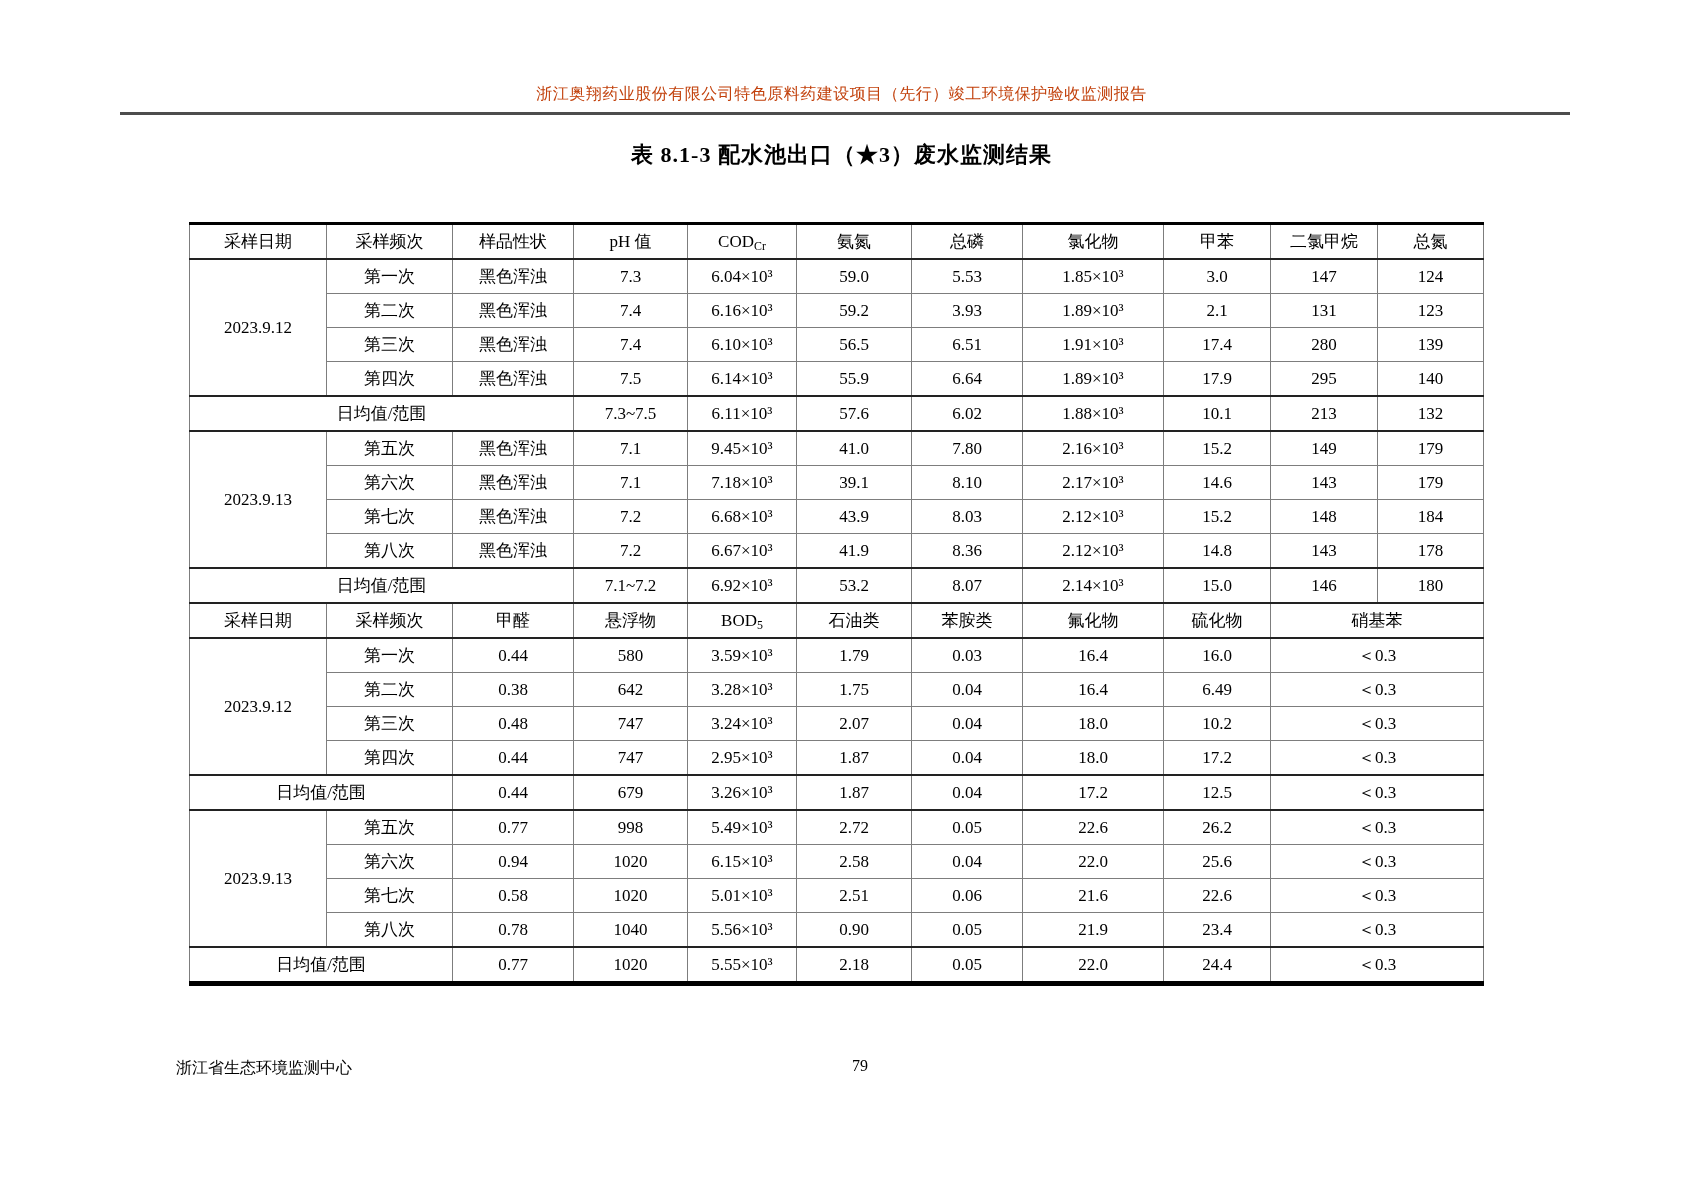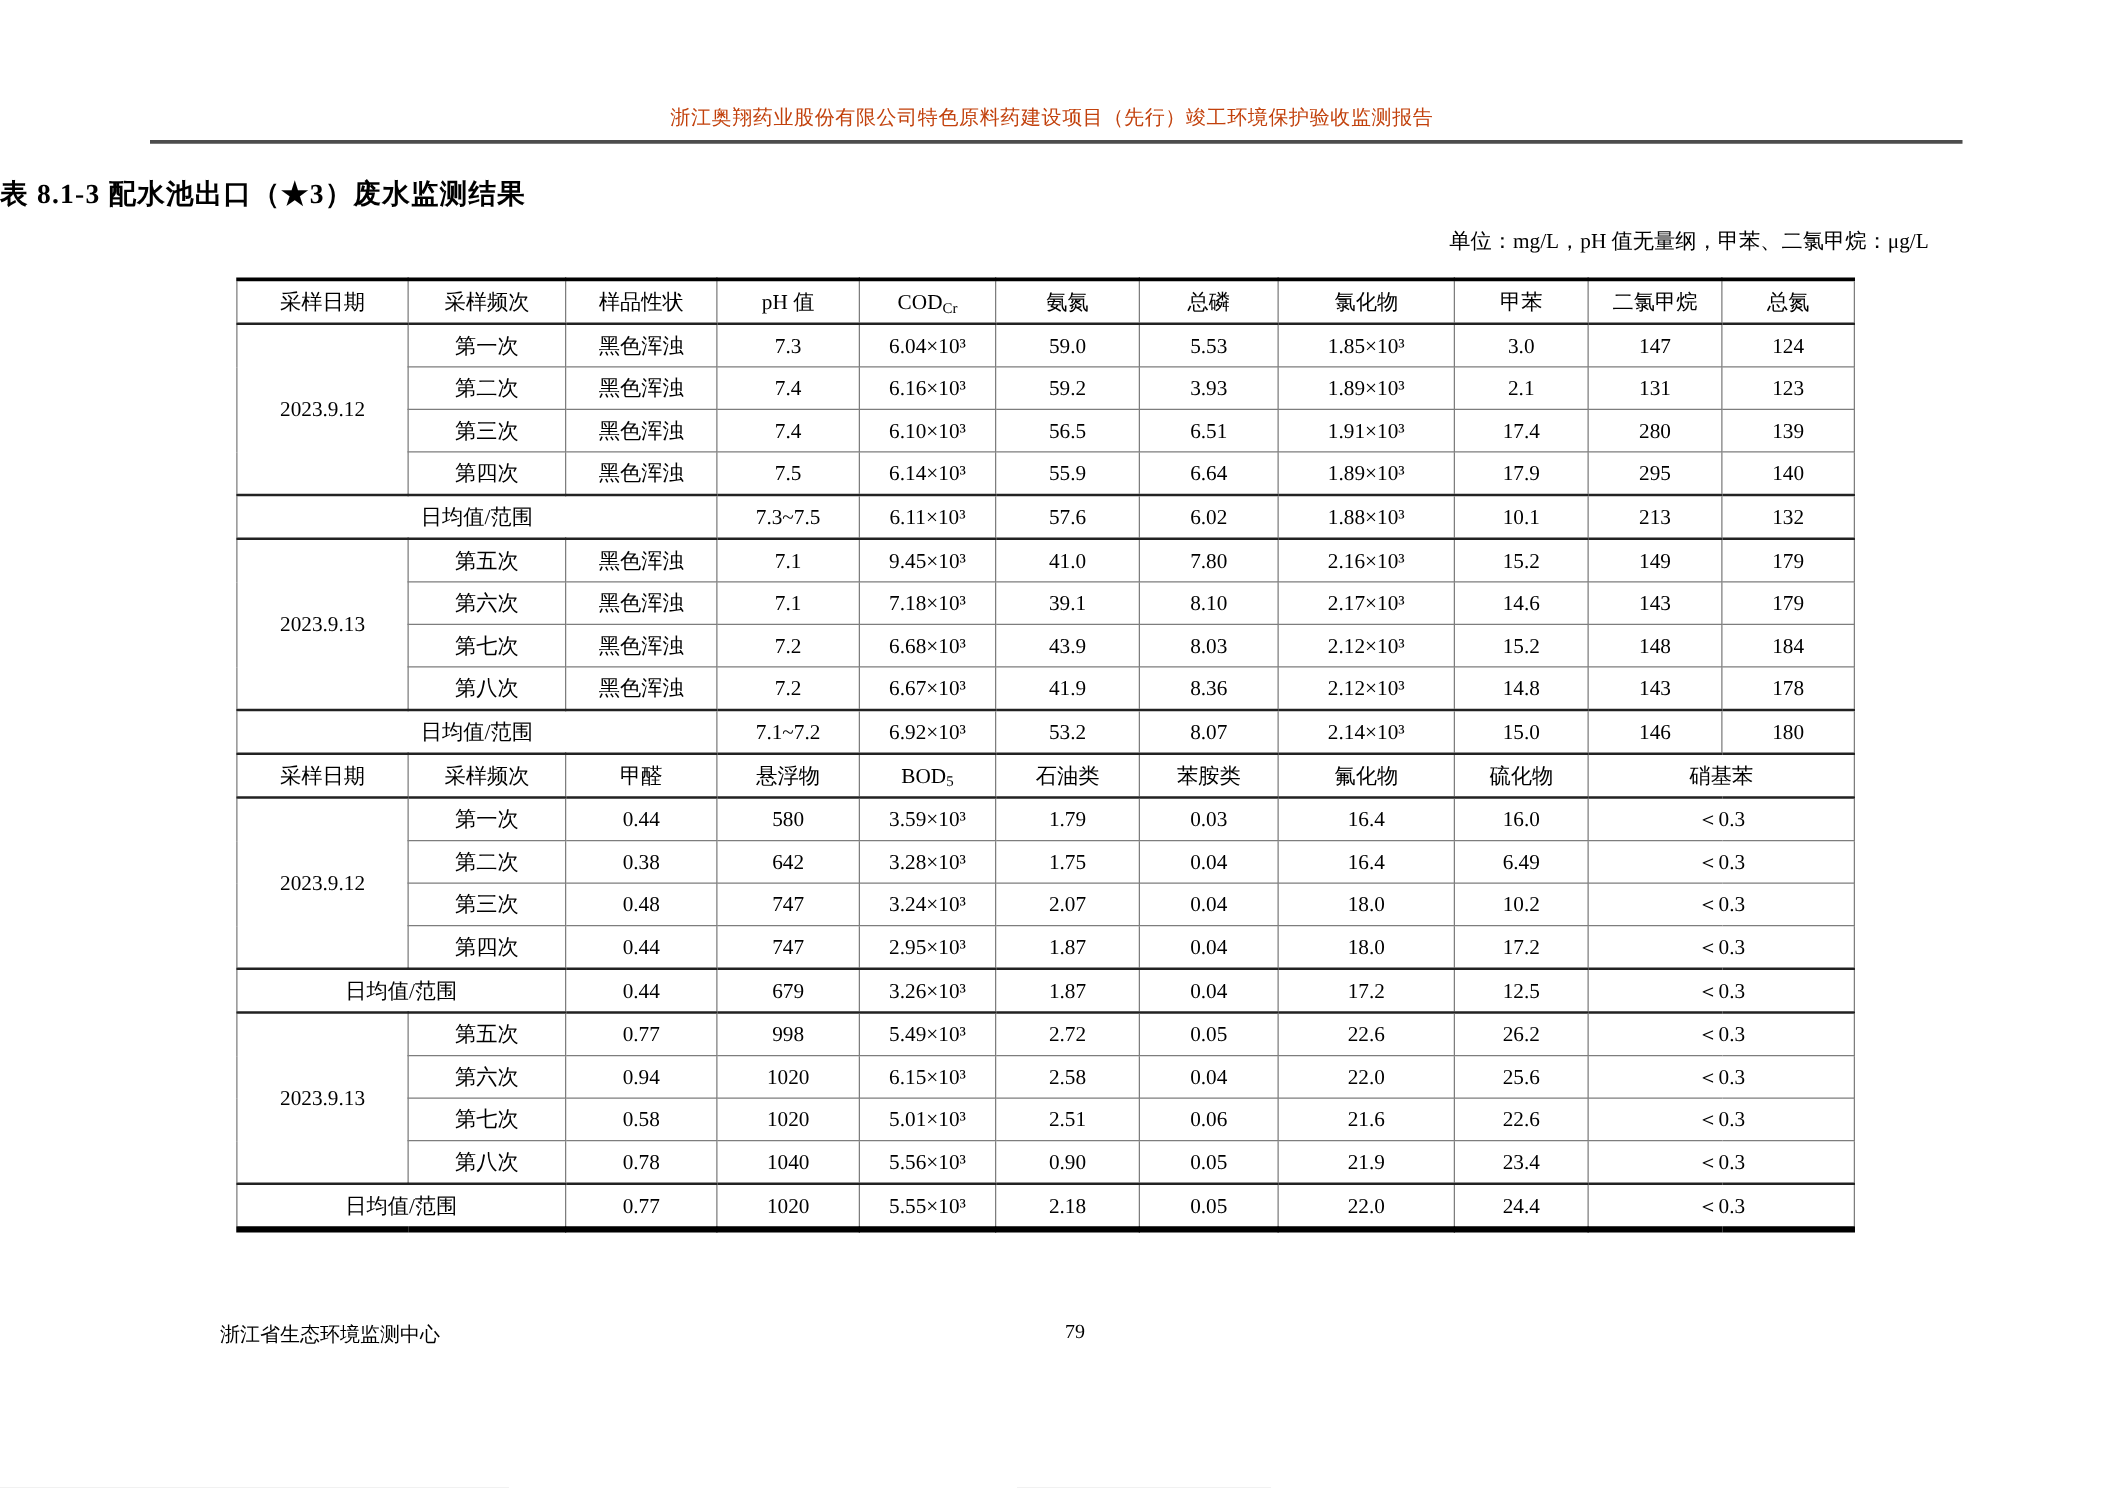--- a/index.html
+++ b/index.html
@@ -23,21 +23,21 @@
   }
   .header-rule {
     position: absolute;
     top: 112px; left: 120px;
     width: 1450px; height: 3px;
     background: #4d4d4d;
   }
   .doc-title {
     position: absolute;
     top: 140px; left: 0; width: 100%;
-    text-align: left;
+    text-align: center;
     font-size: 22px;
     font-weight: bold;
     letter-spacing: 1px;
   }
   .unit-note {
     position: absolute;
     top: 181px; right: 140px;
     font-size: 17px;
   }
   .table-wrap {
@@ -91,21 +91,20 @@
 <body>
 
 <div class="page">
 
   <div class="doc-header">浙江奥翔药业股份有限公司特色原料药建设项目（先行）竣工环境保护验收监测报告</div>
 
   <div class="header-rule"></div>
 
   <div class="doc-title">表 8.1-3 配水池出口（★3）废水监测结果</div>
 
-  <div class="unit-note">单位：mg/L，pH 值无量纲，甲苯、二氯甲烷：μg/L</div>
 
   <div class="table-wrap">
     <table class="monitor">
       <colgroup>
           <col style="width: 137px;">
           <col style="width: 126px;">
           <col style="width: 121px;">
           <col style="width: 114px;">
           <col style="width: 109px;">
           <col style="width: 115px;">

